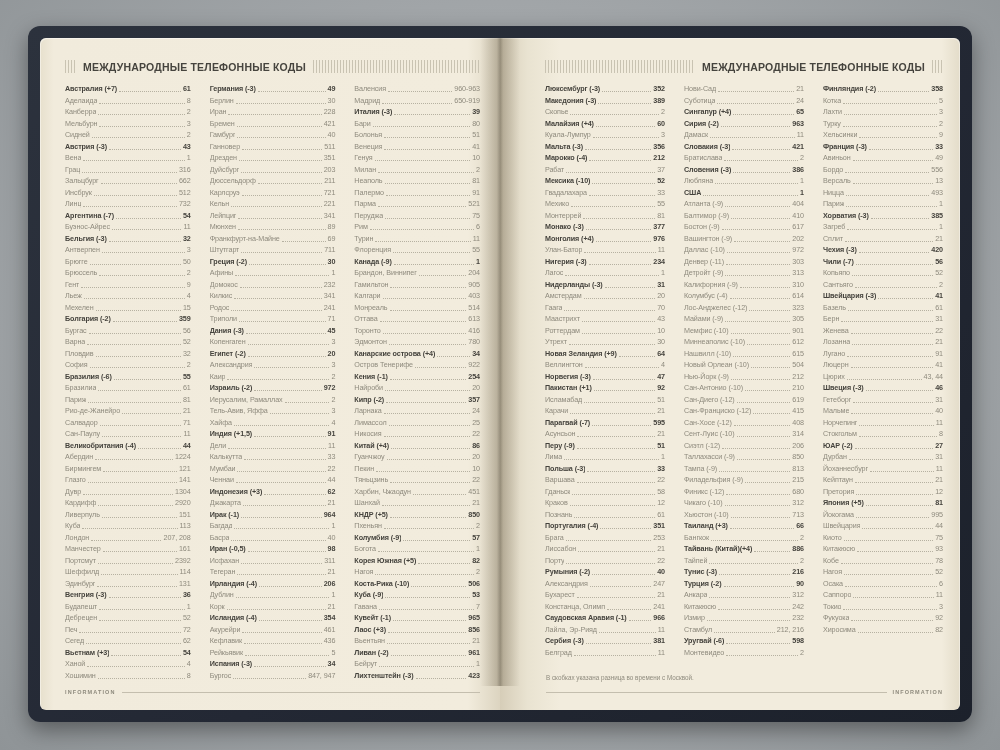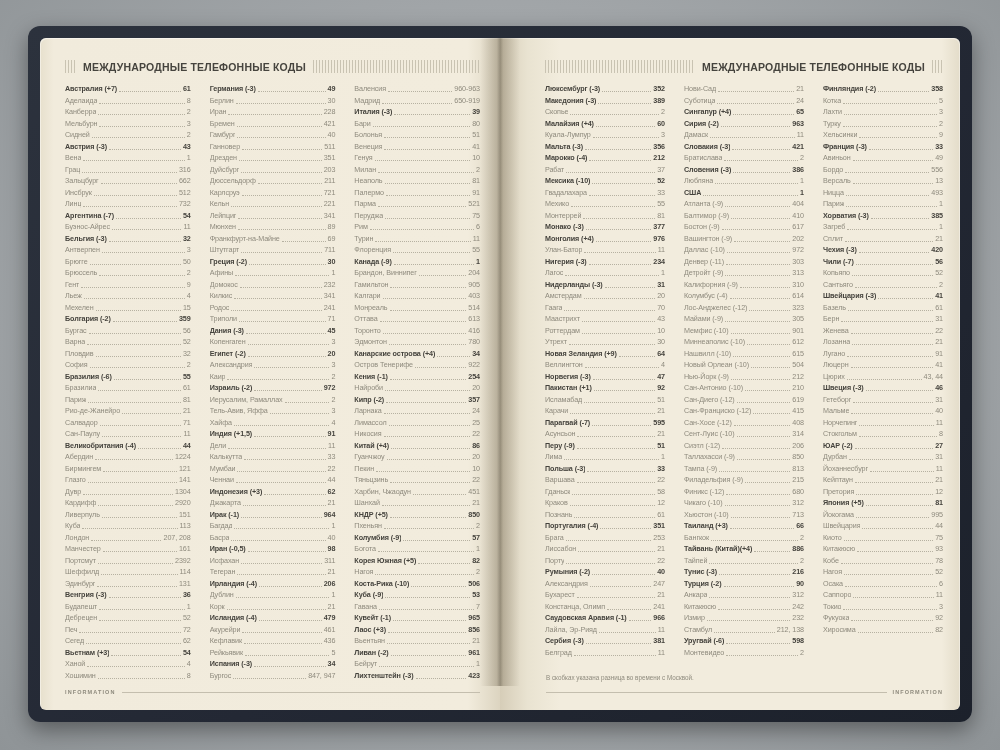--- a/index.html
+++ b/index.html
@@ -551,21 +551,21 @@
             <span class="cd">1</span>
           </div>
           <div class="row">
             <span class="nm">Корк</span>
             <span class="lead"></span>
             <span class="cd">21</span>
           </div>
           <div class="row bold">
             <span class="nm">Исландия (-4)</span>
             <span class="lead"></span>
-            <span class="cd">479</span>
+            <span class="cd">354</span>
           </div>
           <div class="row">
             <span class="nm">Акурейри</span>
             <span class="lead"></span>
             <span class="cd">461</span>
           </div>
           <div class="row">
             <span class="nm">Кефлавик</span>
             <span class="lead"></span>
             <span class="cd">436</span>
@@ -1346,21 +1346,21 @@
             <span class="cd">242</span>
           </div>
           <div class="row">
             <span class="nm">Измир</span>
             <span class="lead"></span>
             <span class="cd">232</span>
           </div>
           <div class="row">
             <span class="nm">Стамбул</span>
             <span class="lead"></span>
-            <span class="cd">212, 138</span>
+            <span class="cd">212, 216</span>
           </div>
           <div class="row bold">
             <span class="nm">Уругвай (-6)</span>
             <span class="lead"></span>
             <span class="cd">598</span>
           </div>
           <div class="row">
             <span class="nm">Монтевидео</span>
             <span class="lead"></span>
             <span class="cd">2</span>

